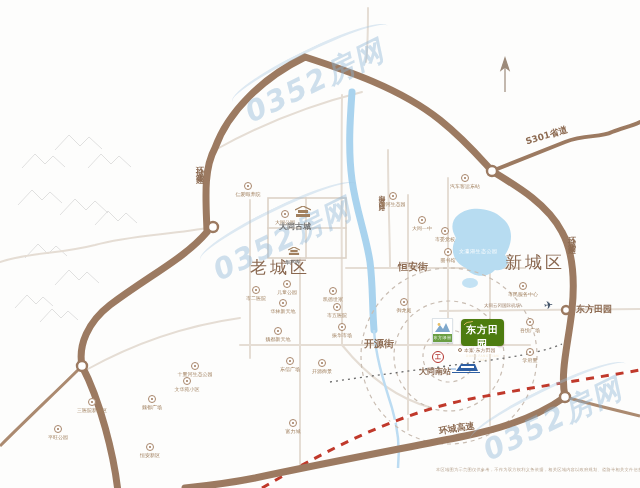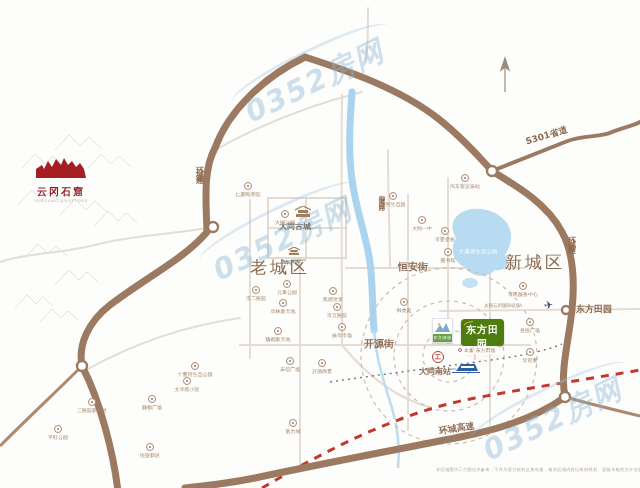--- a/index.html
+++ b/index.html
@@ -153,27 +153,20 @@
       <rect x="461" y="366" width="13" height="2" fill="#fff"></rect>
       <line x1="452" y1="372.5" x2="480" y2="372.5" stroke="#2e5fa3" stroke-width="1"></line>
       <line x1="449" y1="369" x2="456" y2="369" stroke="#7fa8d8" stroke-width="1"></line>
     </g>
   </svg>
 
   <div class="wm" style="left:240px;top:62px"><span>0352房网</span></div>
   <div class="wm" style="left:208px;top:220px"><span>0352房网</span></div>
   <div class="wm" style="left:478px;top:400px"><span>0352房网</span></div>
 
-  <div class="yg">
-    <svg width="54" height="24" viewBox="0 0 54 24">
-      <path d="M2,22 L2,13 L8,9 L10,13 L14,5 L18,11 L22,3 L27,9 L30,2 L34,9 L38,5 L42,11 L46,7 L50,13 L52,22 Z" fill="#a41e22"></path>
-    </svg>
-    <div class="yg-title">云冈石窟</div>
-    <div class="yg-sub">YUNGANG GROTTOES</div>
-  </div>
 
   <div>
       <div class="district" style="left: 250px; top: 256px;">老城区</div>
       <div class="district" style="left: 505px; top: 251px;">新城区</div>
     </div>
   <div>
       <div class="rlabel vert" style="left: 193px; top: 160px; font-size: 8px;">环城高速</div>
       <div class="rlabel vert" style="left: 565px; top: 230px; font-size: 8px;">环城高速</div>
       <div class="rlabel vert" style="left: 377px; top: 190px; font-size: 6.5px;">御河西路</div>
       <div class="rlabel" style="left: 524px; top: 136px; font-size: 9px; transform: rotate(-17deg);">S301省道</div>

